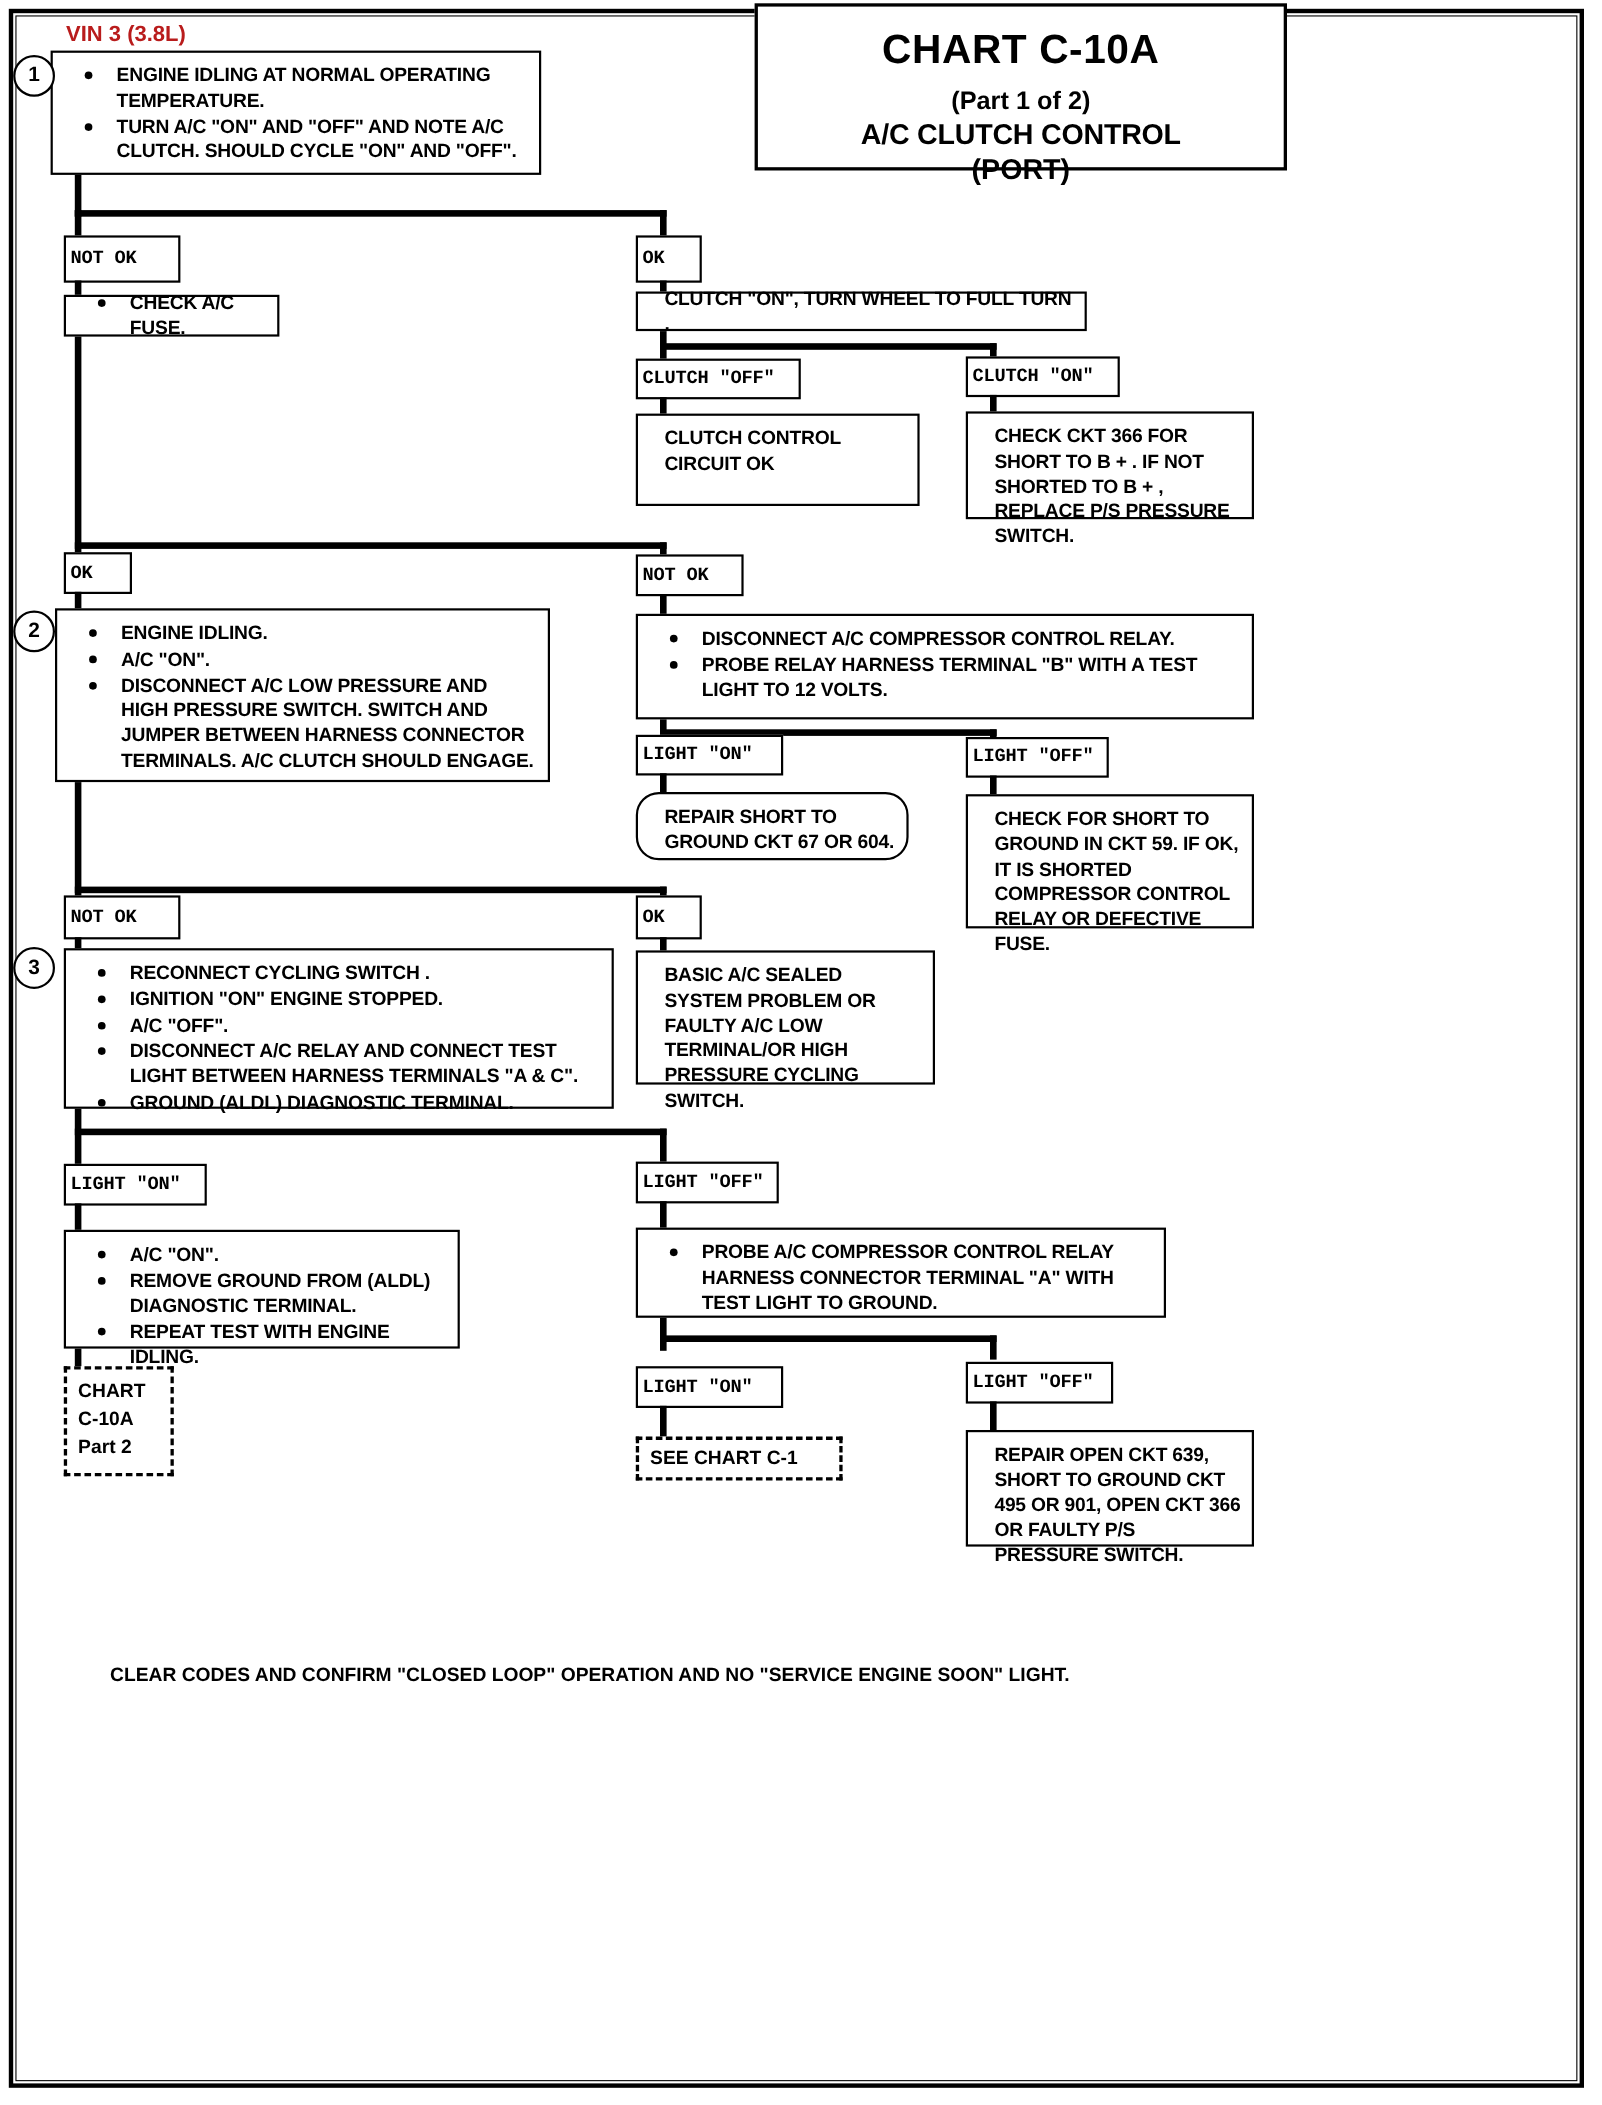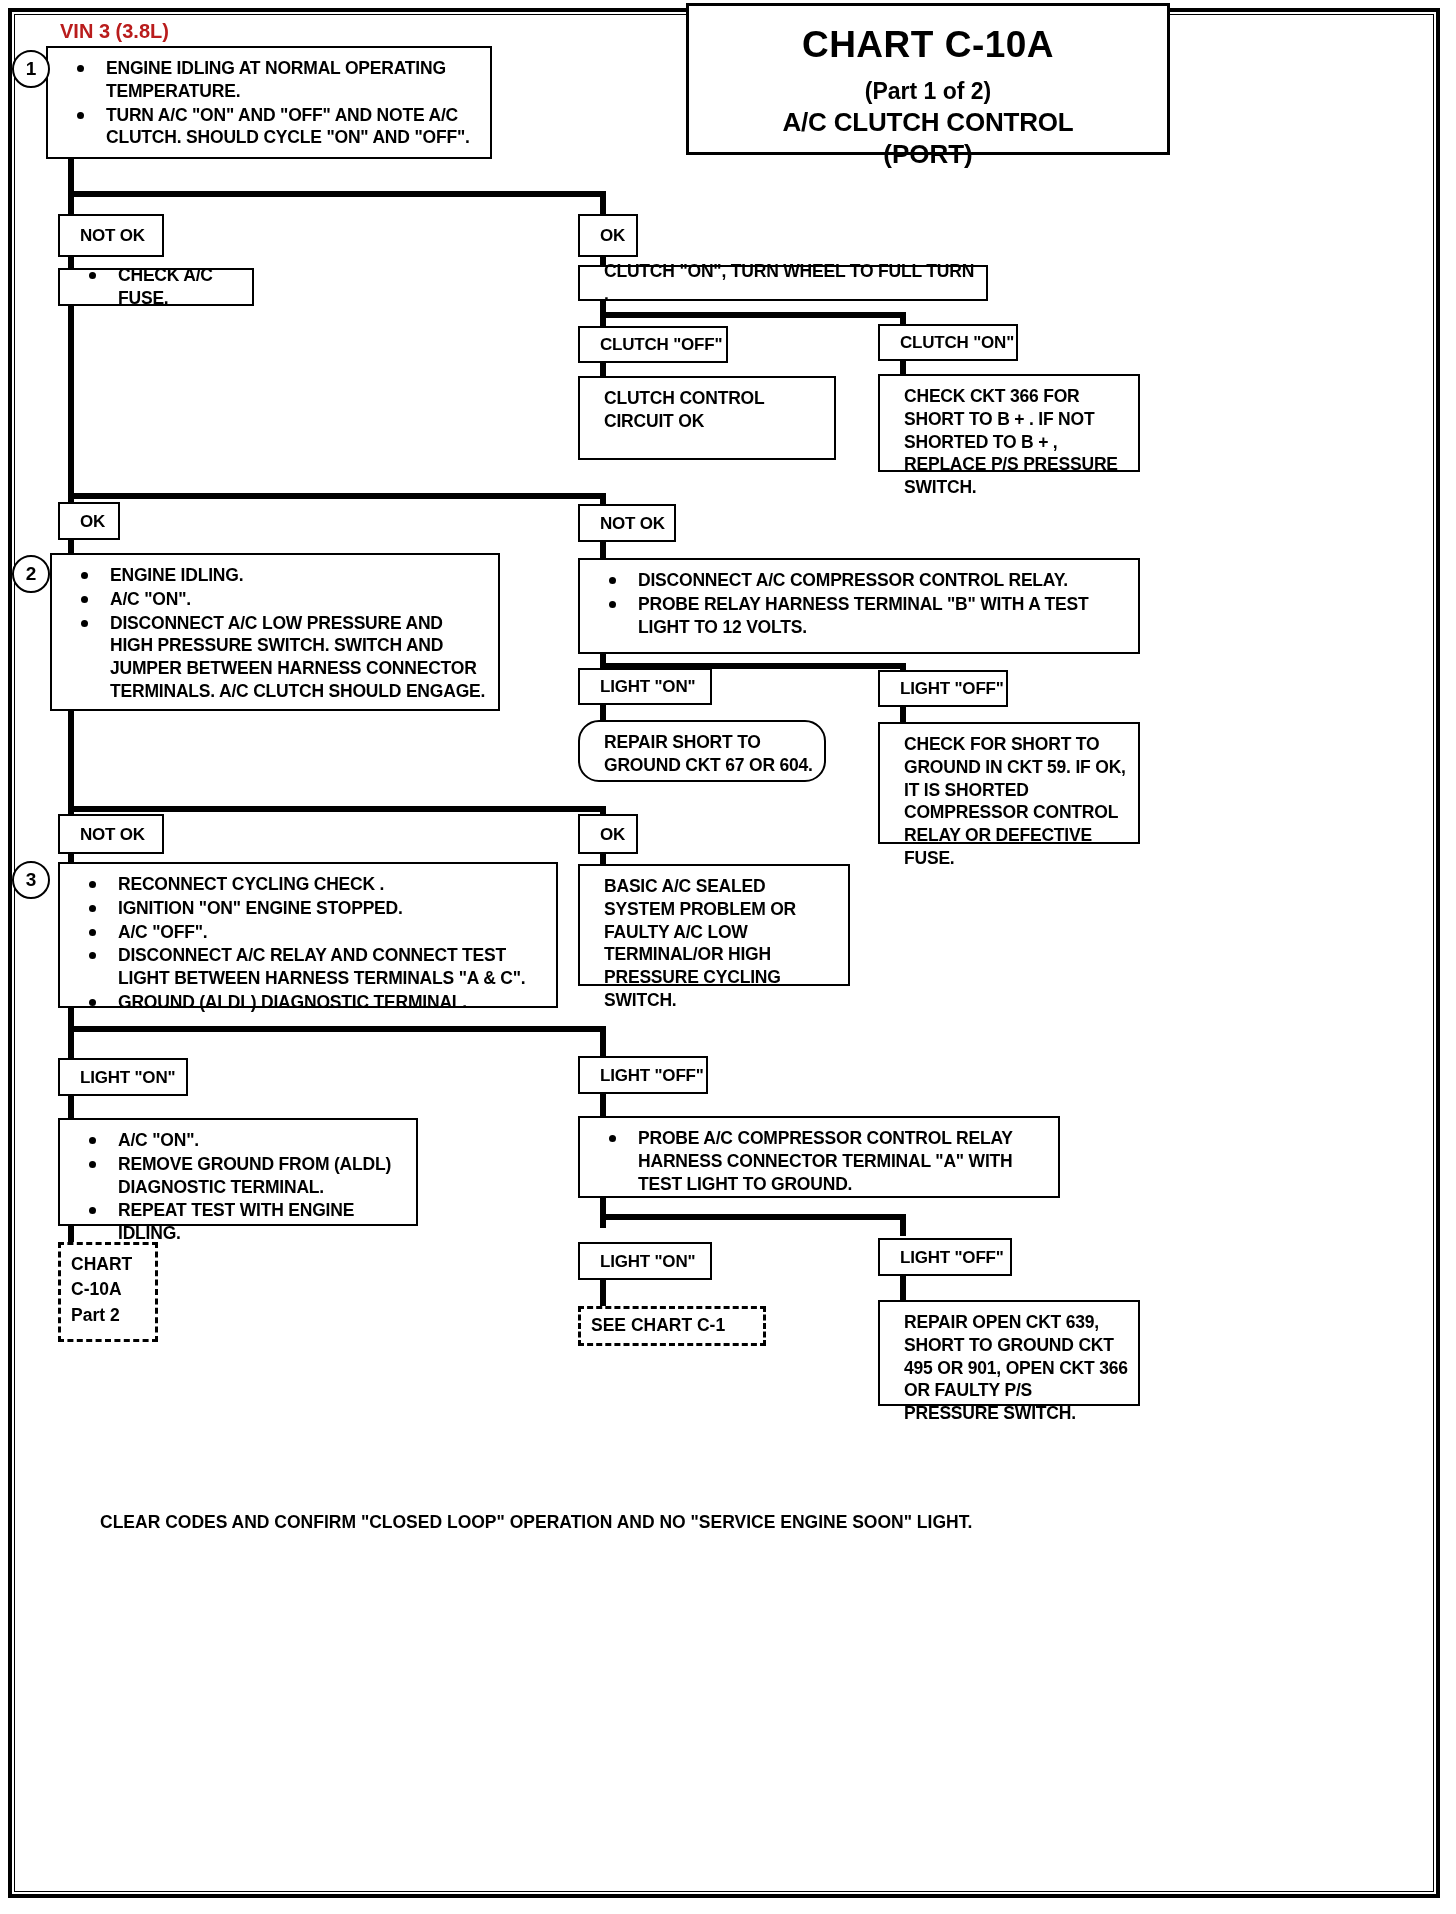--- a/index.html
+++ b/index.html
@@ -35,21 +35,22 @@
     box-sizing:border-box;
     font-weight:bold;
     letter-spacing:-0.2px;
     color:#000;
   }
   .label-box{
     font-size:17px;
     line-height:1;
     display:flex;
     align-items:center;
-    padding-left:20px;
+    padding-left:4px;
+    font-family:Liberation Mono, monospace;
   }
   .text-box{
     font-size:17.5px;
     line-height:1.30;
     padding:9px 10px 9px 24px;
   }
   .dashed-box{
     position:absolute;
     border:3px dashed #000;
     background:#fff;
@@ -231,21 +232,21 @@
   <div class="box label-box" style="left:58px; top:814px; width:106px; height:40px;">NOT OK</div>
   <div class="box label-box" style="left:578px; top:814px; width:60px; height:40px;">OK</div>
 
   <div class="ln" style="left:68px; top:852px; width:6px; height:22px;"></div>
   <div class="ln" style="left:600px; top:852px; width:6px; height:18px;"></div>
 
   <div class="step-circle" style="left:12px; top:861px;">3</div>
 
   <div class="box text-box" style="left:58px; top:862px; width:500px; height:146px;">
     <ul class="blist">
-      <li>RECONNECT CYCLING CHECK .</li>
+      <li>RECONNECT CYCLING SWITCH .</li>
       <li>IGNITION "ON" ENGINE STOPPED.</li>
       <li>A/C "OFF".</li>
       <li>DISCONNECT A/C RELAY AND CONNECT TEST LIGHT BETWEEN HARNESS TERMINALS "A &amp; C".</li>
       <li>GROUND  (ALDL) DIAGNOSTIC TERMINAL.</li>
     </ul>
   </div>
 
   <div class="box text-box" style="left:578px; top:864px; width:272px; height:122px;">BASIC A/C SEALED SYSTEM PROBLEM OR FAULTY A/C LOW TERMINAL/OR HIGH PRESSURE CYCLING SWITCH.</div>
 
   <div class="ln" style="left:68px; top:1008px; width:6px; height:52px;"></div>

